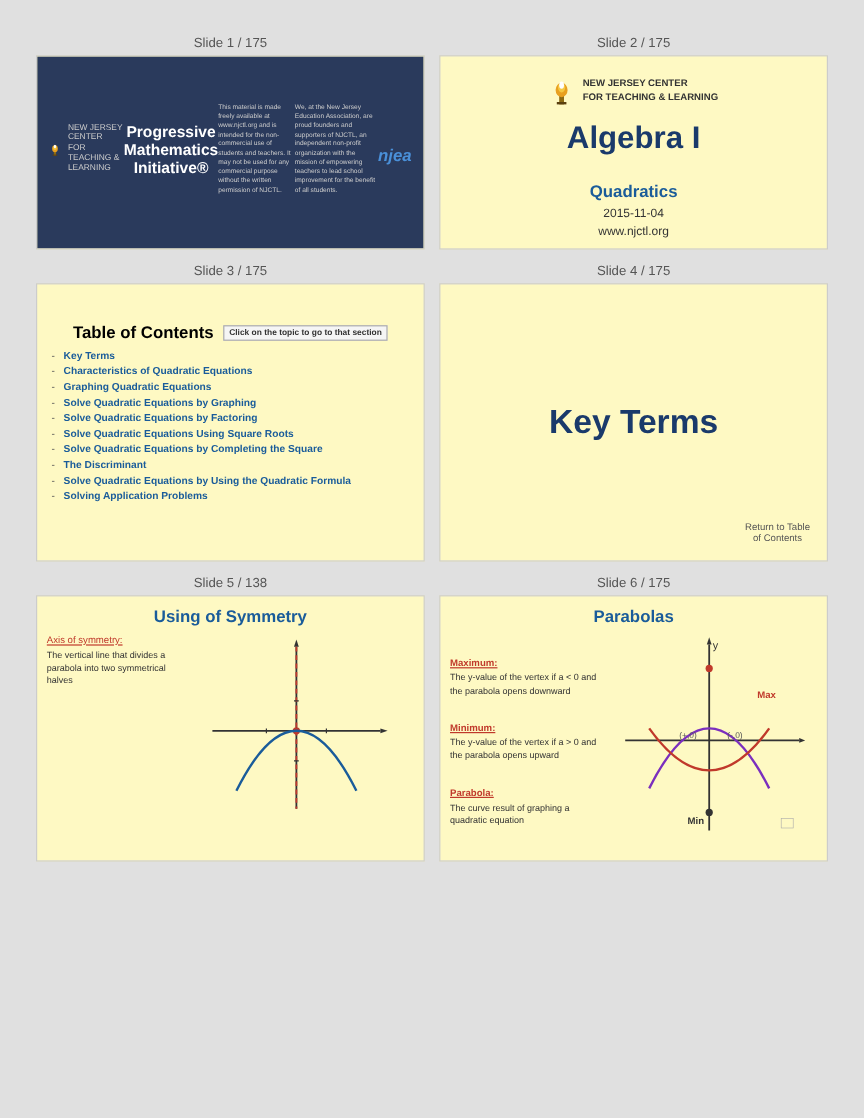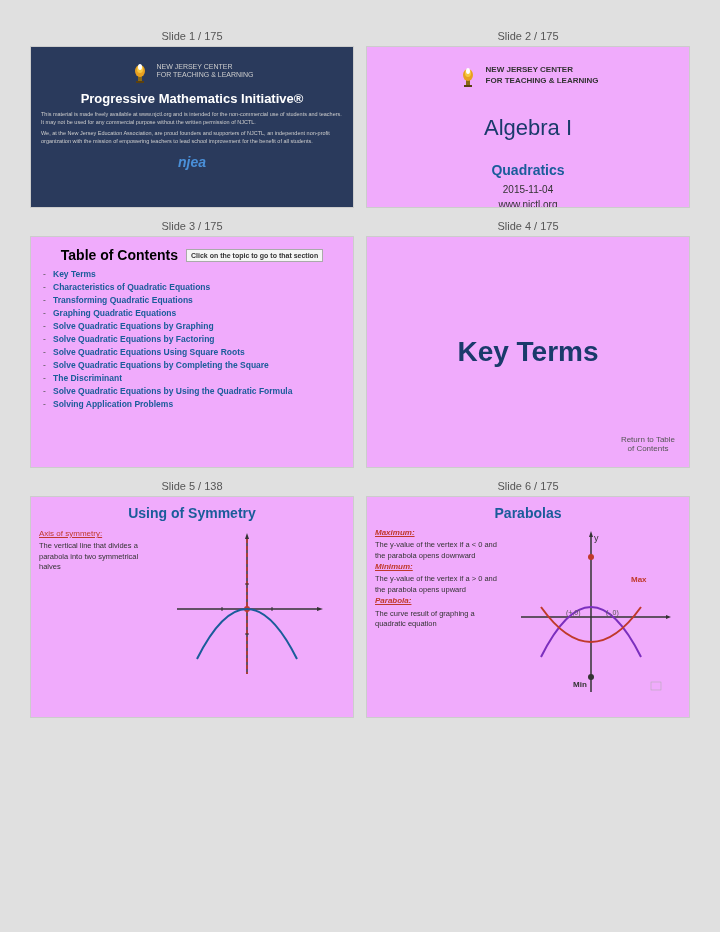--- a/index.html
+++ b/index.html
@@ -20,34 +20,34 @@
       flex-direction: column;
       align-items: center;
       padding: 6px;
     }
     .slide-label {
       font-size: 11px;
       color: #555;
       margin-bottom: 4px;
     }
     .slide {
-      background: #f0abfc;
+      background: #fef9c3;
       border: 1px solid #ccc;
       width: 100%;
       min-height: 160px;
       overflow: hidden;
       position: relative;
     }
     
     .slide1-content {
       background: #2a3a5c;
       height: 160px;
       position: relative;
       display: flex;
-      flex-direction: column;
+      flex-direction: row;
       align-items: center;
       justify-content: flex-start;
       padding: 10px;
       color: white;
     }
     .slide1-header {
       display: flex;
       align-items: center;
       gap: 6px;
       margin-bottom: 6px;
@@ -94,25 +94,24 @@
       margin-bottom: 10px;
     }
     .slide2-org-text {
       font-size: 8px;
       color: #333;
       text-transform: uppercase;
       font-weight: bold;
       line-height: 1.4;
     }
     .slide2-algebra {
-      font-size: 22px;
-      font-weight: normal;
+      font-size: 26px;
+      font-weight: bold;
       color: #1a3a6b;
       text-align: center;
-      margin-top: 16px;
     }
     .slide2-quadratics {
       font-size: 14px;
       font-weight: bold;
       color: #1a5c9a;
       text-align: center;
       margin-top: 21px;
     }
     .slide2-date {
       font-size: 10px;
@@ -134,20 +133,21 @@
     .slide3-title {
       font-size: 14px;
       font-weight: bold;
       text-align: center;
       color: #000;
       margin-bottom: 6px;
       display: flex;
       align-items: center;
       justify-content: center;
       gap: 8px;
+      margin-top: 22px;
     }
     .slide3-click-hint {
       font-size: 7px;
       color: #333;
       border: 1px solid #aaa;
       padding: 2px 4px;
       background: #f5f5f5;
     }
     .toc-item {
       font-size: 8.5px;
@@ -244,23 +244,22 @@
       flex: 0 0 130px;
       font-size: 7.5px;
       color: #333;
       line-height: 1.4;
     }
     .slide6-term {
       font-size: 8px;
       font-weight: bold;
       color: #c0392b;
       text-decoration: underline;
-      margin-top: 0;
+      margin-top: 20px;
       margin-bottom: 2px;
-      font-style: italic;
     }
     .slide6-graph {
       flex: 1;
       position: relative;
     }
 
     
     .torch-icon {
       width: 20px;
       height: 28px;
@@ -325,21 +324,20 @@
     <div class="slide-label">Slide 3 / 175</div>
     <div class="slide">
       <div class="slide3-content">
         <div class="slide3-title">
           <span>Table of Contents</span>
           <span class="slide3-click-hint">Click on the topic to go to that section</span>
         </div>
         <div id="toc-list">
             <div class="toc-item">Key Terms</div>
             <div class="toc-item">Characteristics of Quadratic Equations</div>
-            <div class="toc-item">Transforming Quadratic Equations</div>
             <div class="toc-item">Graphing Quadratic Equations</div>
             <div class="toc-item">Solve Quadratic Equations by Graphing</div>
             <div class="toc-item">Solve Quadratic Equations by Factoring</div>
             <div class="toc-item">Solve Quadratic Equations Using Square Roots</div>
             <div class="toc-item">Solve Quadratic Equations by Completing the Square</div>
             <div class="toc-item">The Discriminant</div>
             <div class="toc-item">Solve Quadratic Equations by Using the Quadratic Formula</div>
             <div class="toc-item">Solving Application Problems</div>
           </div>
       </div>

